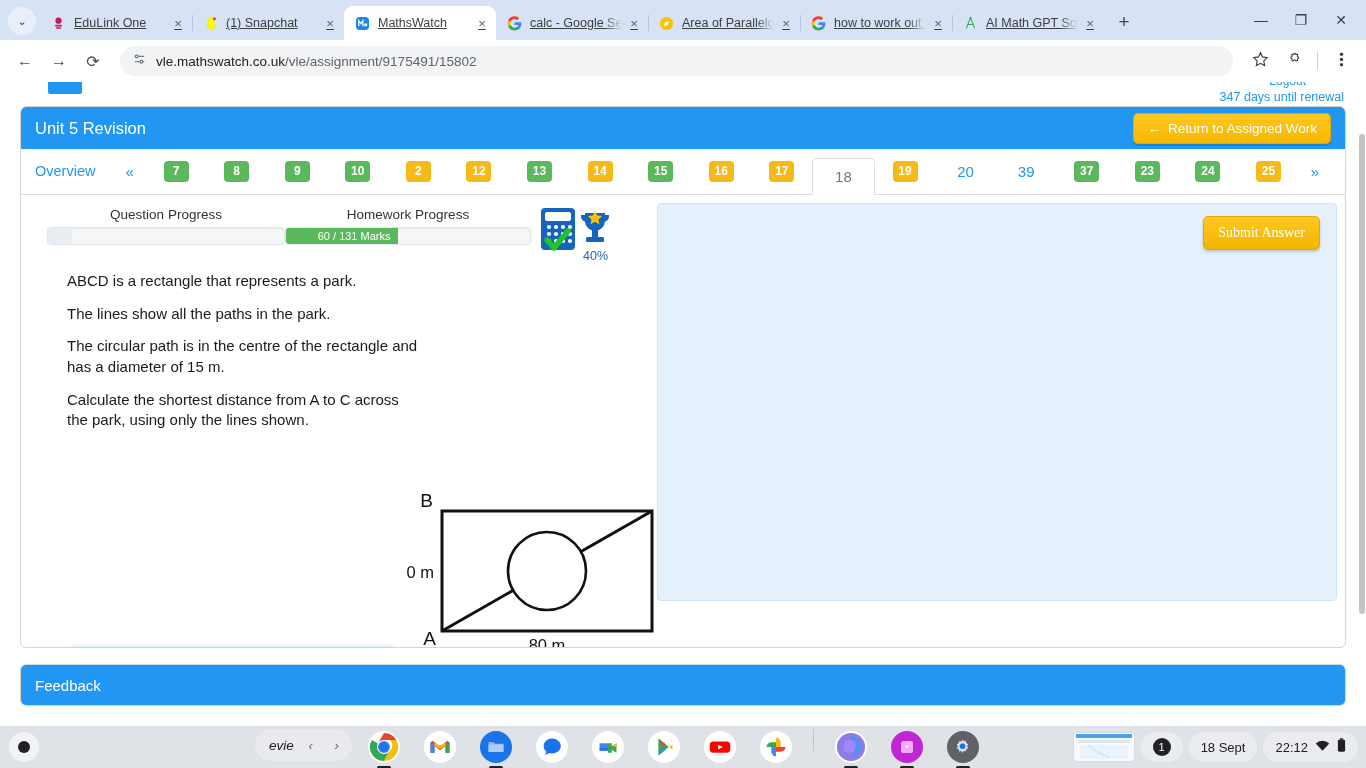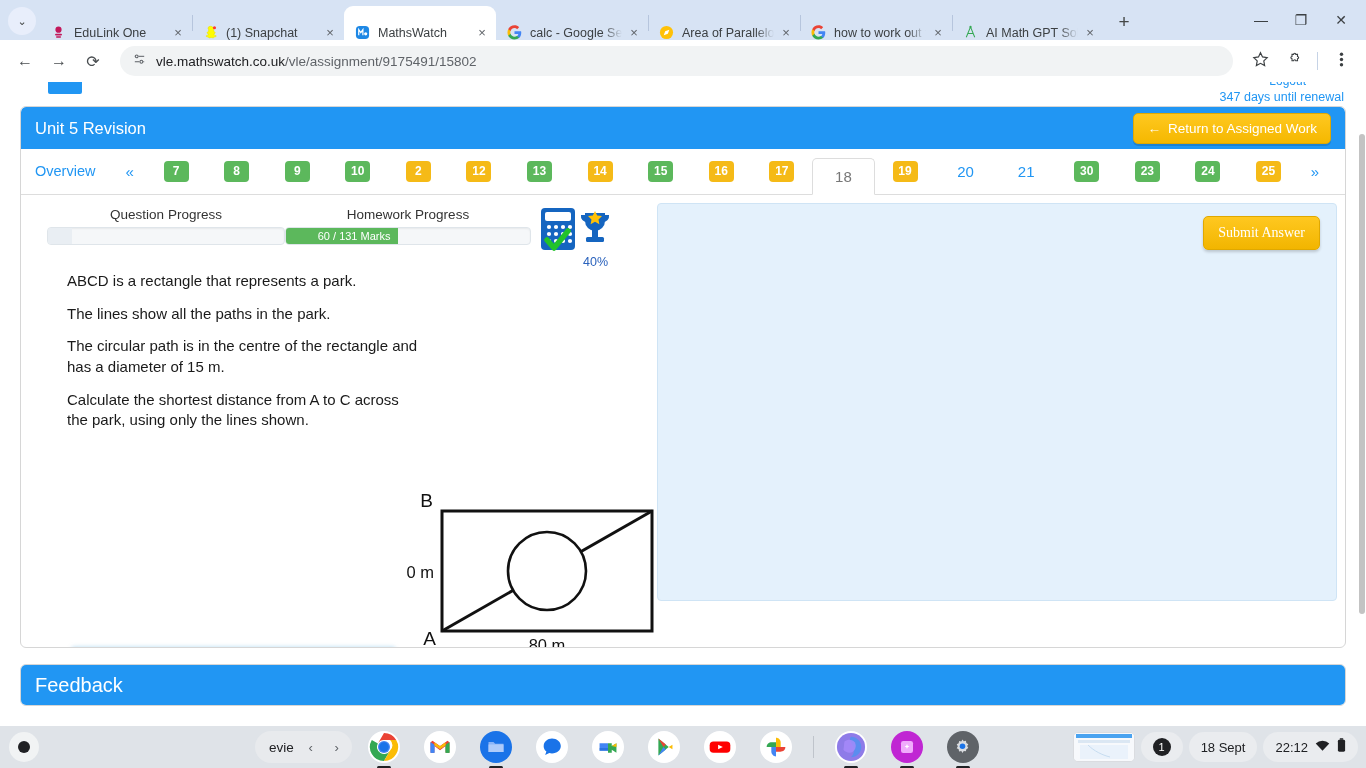--- a/index.html
+++ b/index.html
@@ -18,24 +18,24 @@
     padding-left: 4px; background: #d7e3f4;
   }
   .tab-list-btn {
     width: 28px; height: 28px; margin: 0 4px 5px 4px;
     border-radius: 50%; background: #e8eefb;
     display: flex; align-items: center; justify-content: center;
     color: #444746; font-size: 11px; flex: none;
   }
   .tab {
     height: 34px; width: 152px; flex: none;
-    display: flex; align-items: flex-end;
+    display: flex; align-items: center;
     padding: 0 6px 0 10px; position: relative;
     border-radius: 9px 9px 0 0;
-    font-size: 12px; color: #3c4043;
+    font-size: 12px; color: #3c4043; text-decoration: underline;
   }
   .tab.active { background: #ffffff; }
   .tab .favicon {
     width: 16px; height: 16px; flex: none; margin-right: 8px;
     display: flex; align-items: center; justify-content: center;
     position: relative;
   }
   .tab .title {
     flex: 1 1 auto; white-space: nowrap; overflow: hidden;
     text-overflow: clip; font-size: 12.5px;
@@ -169,21 +169,21 @@
   .prog-label { font-size: 13.5px; color: #333; margin-bottom: 5px; }
   .prog-track {
     height: 18px; background: #f5f7f9; border: 1px solid #dfe5ea;
     border-radius: 4px; overflow: hidden; box-shadow: inset 0 1px 2px rgba(0,0,0,.06);
   }
   .prog-fill {
     height: 100%; background: #5cb85c; color: #fff; font-size: 11px;
     display: flex; align-items: center; justify-content: center; padding-left: 24px;
   }
   .calcbox { position: relative; width: 80px; margin-left: 8px; }
-  .pct { position: absolute; left: 44px; top: 48px; color: #2a62bc; font-size: 12.5px; }
+  .pct { position: absolute; left: 44px; top: 42px; color: #2a62bc; font-size: 12.5px; }
 
   .qtext { padding: 14px 0 0 46px; width: 400px; }
   .qtext p { margin: 0 0 12px 0; font-size: 15px; color: #1a1a1a; line-height: 1.38; }
 
   .diagram { position: absolute; left: 385px; top: 298px; }
 
   .working {
     position: absolute; left: 50px; top: 452px;
     width: 325px; height: 137px;
     border: 1px solid #9ecbe8; border-radius: 4px;
@@ -203,21 +203,21 @@
     box-shadow: 0 2px 3px rgba(0,0,0,.18);
     font-family: Liberation Serif, serif;
   }
 
   .feedback-panel {
     margin: 16px 20px 0 20px; border: 1px solid #d6d6d6;
     border-radius: 6px; background: #fff; overflow: hidden;
   }
   .feedback-header {
     height: 40px; background: #2196f3; color: #fff;
-    display: flex; align-items: center; padding: 6px 14px; font-size: 20px;
+    display: flex; align-items: center; padding: 6px 14px; font-size: 15px;
   }
   .scrollbar-v {
     position: absolute; right: 0; top: 0; width: 8px; height: 644px;
     background: transparent;
   }
   .scrollbar-v .thumb {
     position: absolute; right: 1px; top: 52px; width: 6px; height: 480px;
     background: #c3c3c3; border-radius: 4px;
   }
 
@@ -226,21 +226,21 @@
     position: absolute; left: 0; top: 726px;
     width: 1366px; height: 42px; background: #dfe3e8;
     display: flex; align-items: center;
   }
   .launcher {
     width: 30px; height: 30px; margin-left: 9px; border-radius: 50%;
     background: #f1f3f4; display: flex; align-items: center; justify-content: center;
   }
   .launcher .dot { width: 12px; height: 12px; border-radius: 50%; background: #202124; }
   .shelf-center {
-    position: absolute; left: 255px; display: flex; align-items: center; gap: 8px;
+    position: absolute; left: 255px; display: flex; align-items: flex-start; gap: 8px; font-style: italic;
   }
   .evie-pill {
     height: 32px; border-radius: 16px; background: #e8eaed;
     display: flex; align-items: center; padding: 0 6px 0 14px; gap: 8px;
   }
   .evie-pill .name { font-size: 13.5px; color: #202124; }
   .evie-pill .chev { color: #5f6368; font-size: 13px; width: 18px; text-align: center; }
   .app {
     width: 36px; height: 36px; margin: 0 6px; position: relative;
     display: flex; align-items: center; justify-content: center;
@@ -496,24 +496,24 @@
           <div class="qcell current">
               <span class="qplain">18</span>
             </div>
           <div class="qcell">
               <span class="qbadge orange">19</span>
             </div>
           <div class="qcell">
               <span class="qplain">20</span>
             </div>
           <div class="qcell">
-              <span class="qplain">21</span>
-            </div>
-          <div class="qcell">
-              <span class="qbadge green">30</span>
+              <span class="qplain">39</span>
+            </div>
+          <div class="qcell">
+              <span class="qbadge green">37</span>
             </div>
           <div class="qcell">
               <span class="qbadge green">23</span>
             </div>
           <div class="qcell">
               <span class="qbadge green">24</span>
             </div>
           <div class="qcell">
               <span class="qbadge orange">25</span>
             </div>

